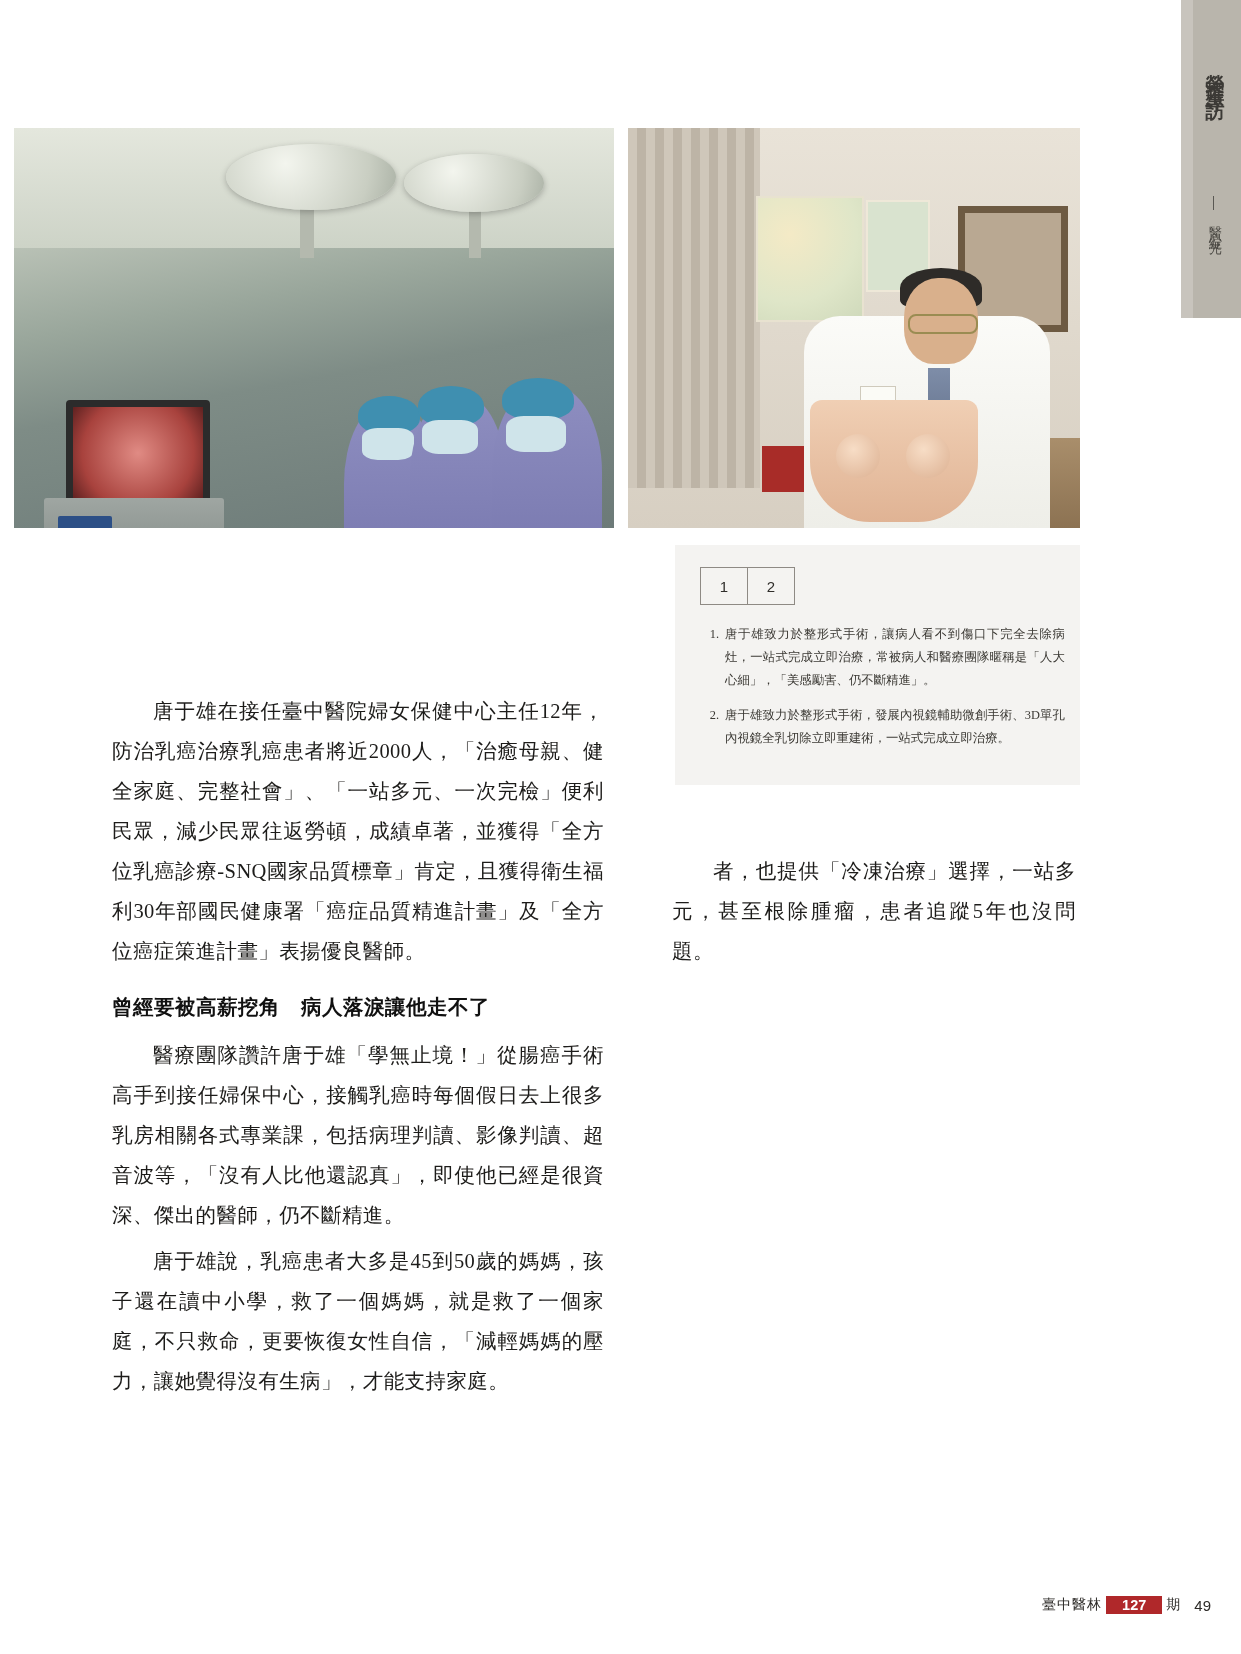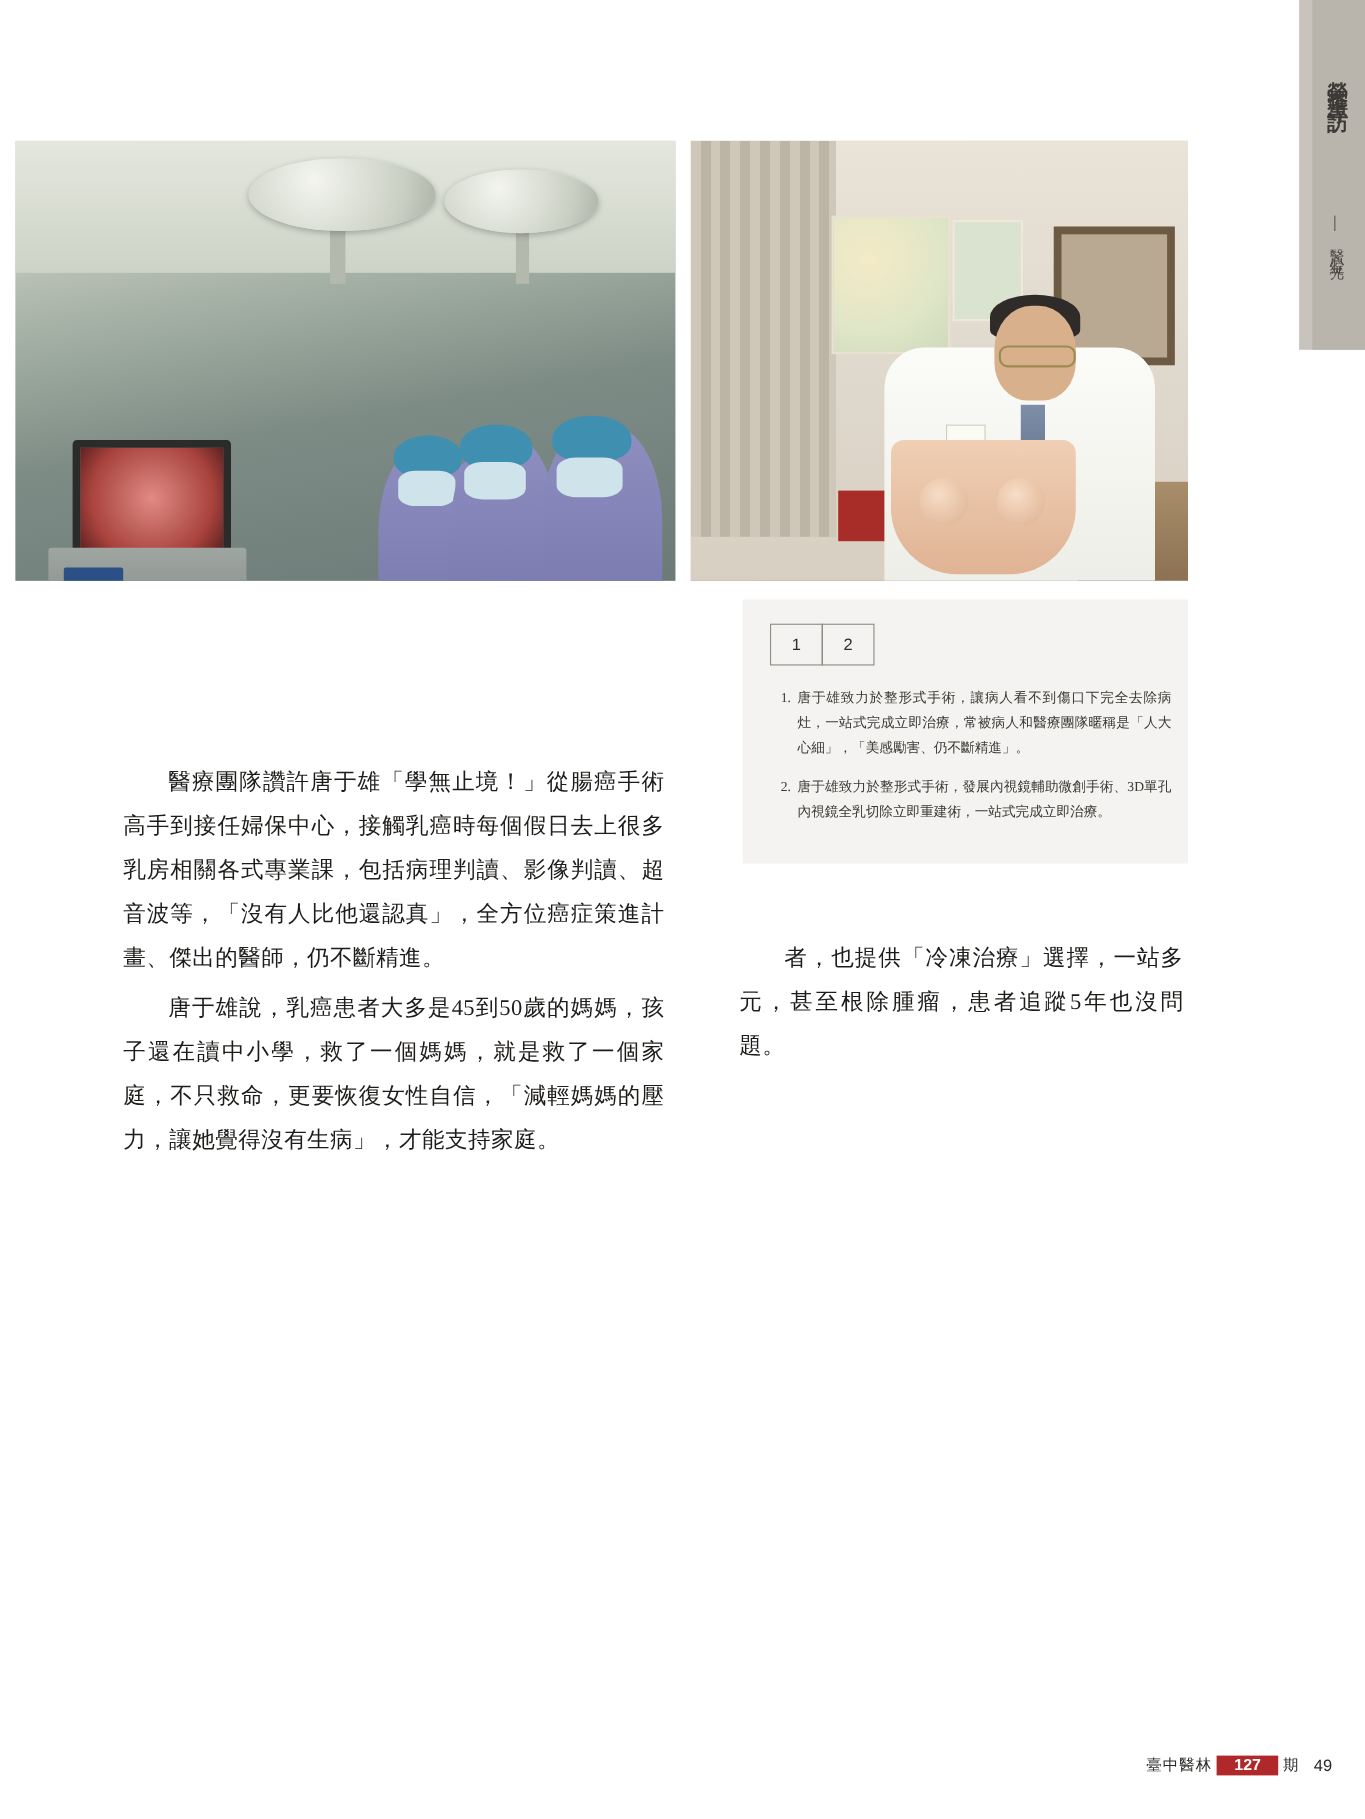--- a/index.html
+++ b/index.html
@@ -323,21 +323,23 @@
       <div class="cap-item-text">唐于雄致力於整形式手術，讓病人看不到傷口下完全去除病灶，一站式完成立即治療，常被病人和醫療團隊暱稱是「人大心細」，「美感勵害、仍不斷精進」。</div>
     </div>
     <div class="cap-item">
       <div class="cap-item-no">2.</div>
       <div class="cap-item-text">唐于雄致力於整形式手術，發展內視鏡輔助微創手術、3D單孔內視鏡全乳切除立即重建術，一站式完成立即治療。</div>
     </div>
   </div>
 </div>
 
 <div class="col" id="col-left">
-  <p class="para">醫療團隊讚許唐于雄「學無止境！」從腸癌手術高手到接任婦保中心，接觸乳癌時每個假日去上很多乳房相關各式專業課，包括病理判讀、影像判讀、超音波等，「沒有人比他還認真」，全方位癌症策進計畫、傑出的醫師，仍不斷精進。</p>
+  <p class="para">唐于雄在接任臺中醫院婦女保健中心主任12年，防治乳癌治療乳癌患者將近2000人，「治癒母親、健全家庭、完整社會」、「一站多元、一次完檢」便利民眾，減少民眾往返勞頓，成績卓著，並獲得「全方位乳癌診療-SNQ國家品質標章」肯定，且獲得衛生福利30年部國民健康署「癌症品質精進計畫」及「全方位癌症策進計畫」表揚優良醫師。</p>
+  <p class="subhead">曾經要被高薪挖角　病人落淚讓他走不了</p>
+  <p class="para">醫療團隊讚許唐于雄「學無止境！」從腸癌手術高手到接任婦保中心，接觸乳癌時每個假日去上很多乳房相關各式專業課，包括病理判讀、影像判讀、超音波等，「沒有人比他還認真」，即使他已經是很資深、傑出的醫師，仍不斷精進。</p>
   <p class="para">唐于雄說，乳癌患者大多是45到50歲的媽媽，孩子還在讀中小學，救了一個媽媽，就是救了一個家庭，不只救命，更要恢復女性自信，「減輕媽媽的壓力，讓她覺得沒有生病」，才能支持家庭。</p>
 </div>
 
 <div class="col" id="col-right">
   <p class="para">者，也提供「冷凍治療」選擇，一站多元，甚至根除腫瘤，患者追蹤5年也沒問題。</p>
 </div>
 
 <div class="footer">
   <span class="mag">臺中醫林</span>
   <span class="issue">127</span>

